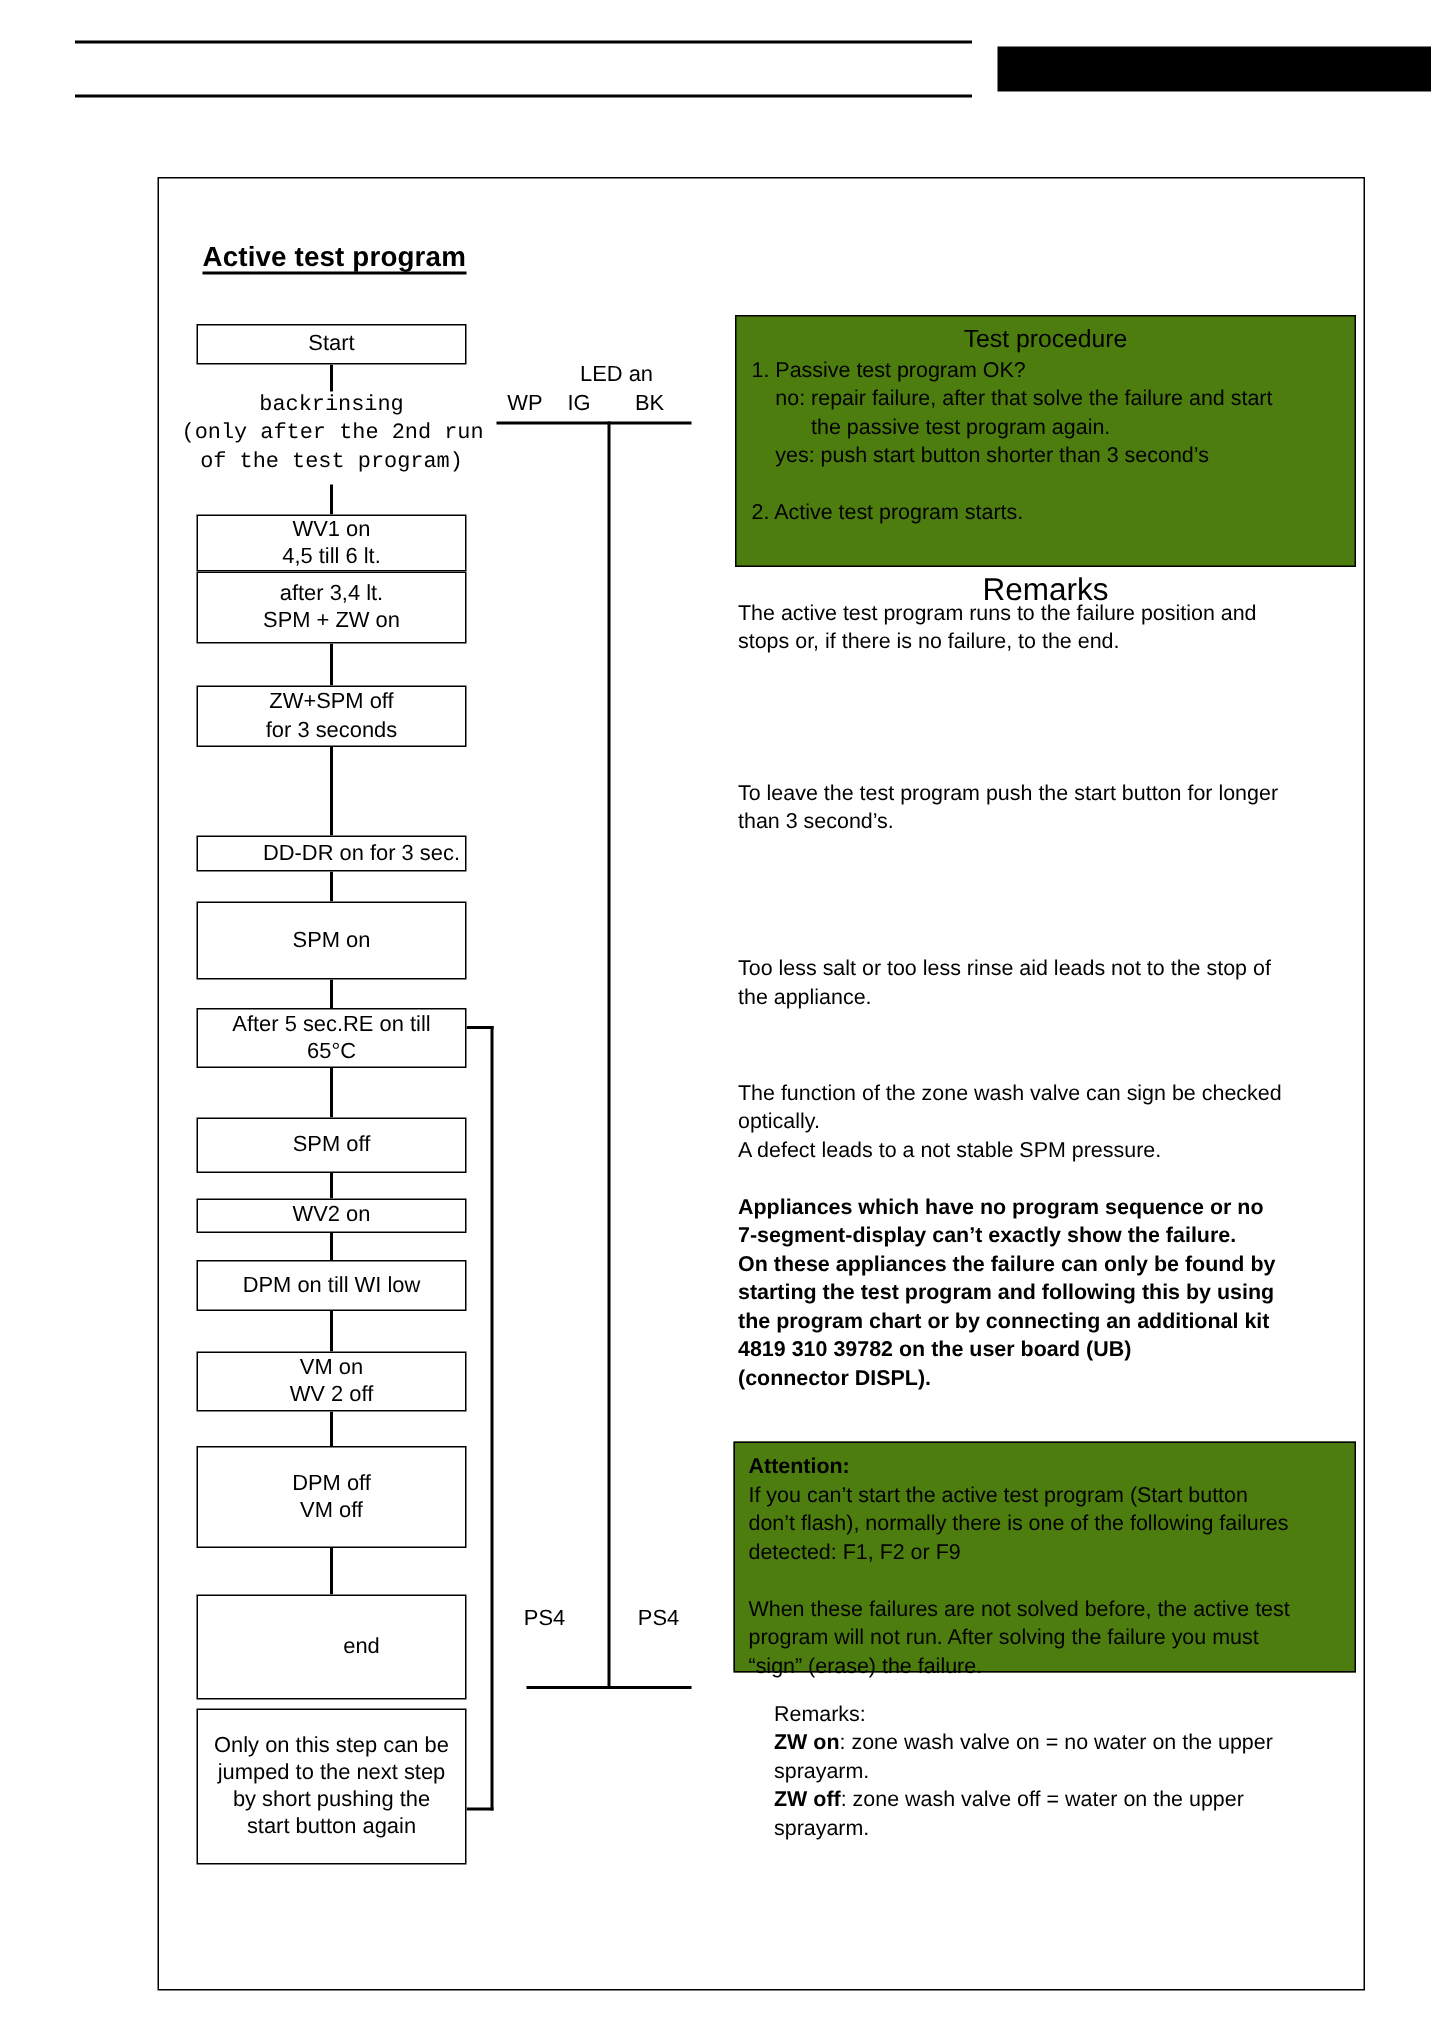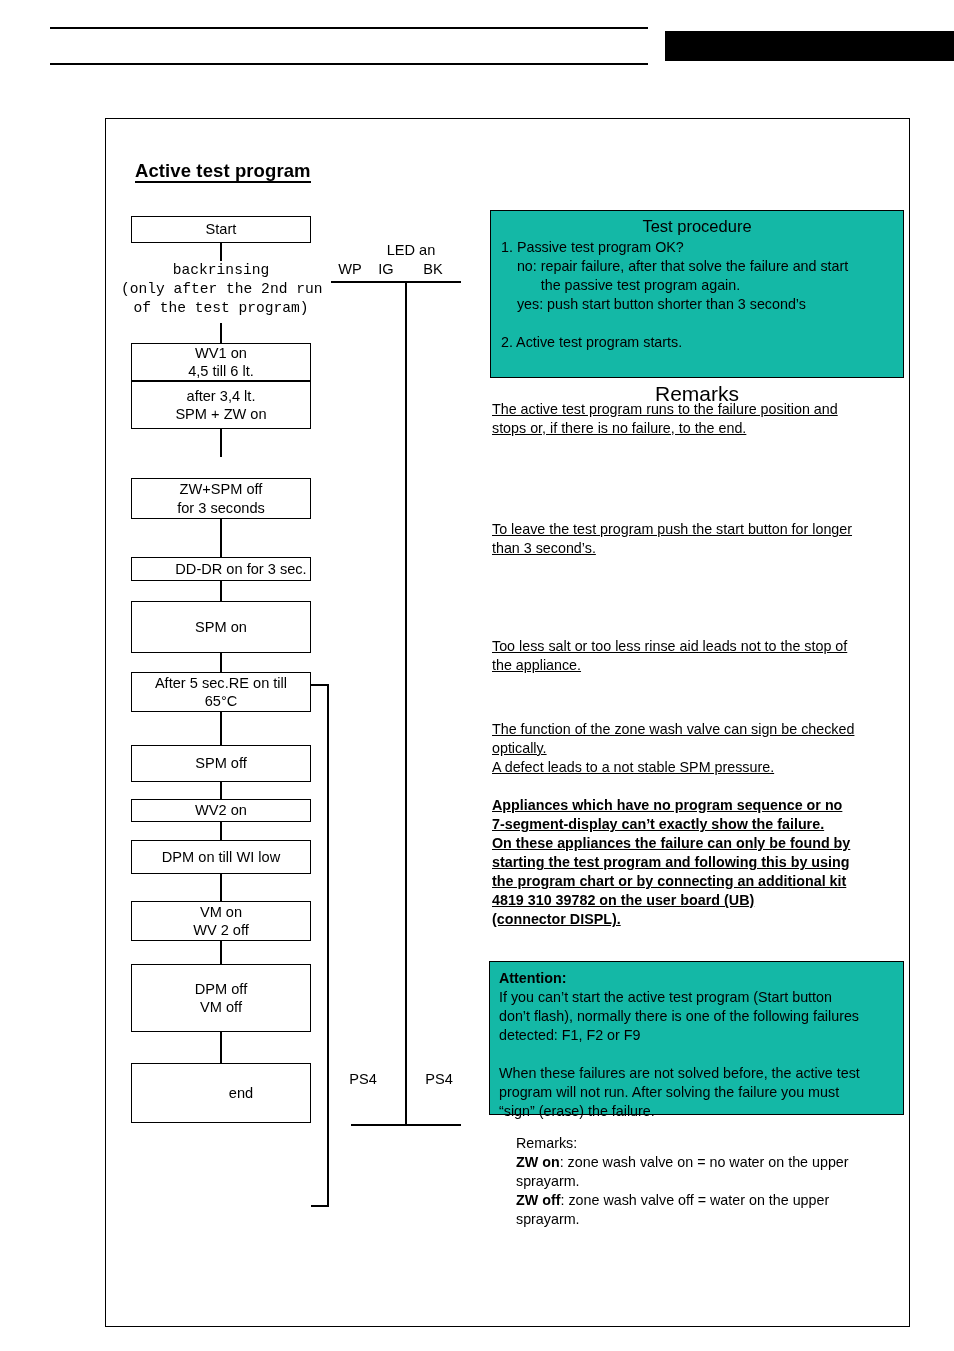--- a/index.html
+++ b/index.html
@@ -129,21 +129,21 @@
     font-size: 14.6px;
     text-align: center;
     white-space: pre;
   }
 
   
   .rbox {
     position: absolute;
     box-sizing: border-box;
     border: 1.6px solid #000;
-    background: #14b8a6;
+    background: #4d7c0f;
   }
   .rbox-title {
     text-align: center;
     font-size: 16.5px;
     margin: 6px 0 2px 0;
     white-space: pre;
   }
   .proc-list {
     margin: 0;
     padding: 0 10px 8px 10px;
@@ -155,21 +155,20 @@
     position: absolute;
     font-size: 21px;
     text-align: center;
     white-space: pre;
   }
   .rtext {
     position: absolute;
     font-size: 14.3px;
     line-height: 1.33;
     white-space: pre-wrap;
-    text-decoration: underline;
   }
   .rtext.bold { font-weight: bold; }
   .att-inner {
     padding: 7px 9px 8px 9px;
     font-size: 14.3px;
     line-height: 1.33;
     white-space: pre-wrap;
   }
   .att-inner b { font-weight: bold; }
   .rem2 {
@@ -207,21 +206,21 @@
     <span>4,5 till 6 lt.</span>
   </div>
 
   <div class="fbox" style="left:25px; top:262px; width:180px; height:48px;">
     <span>after 3,4 lt.</span>
     <span>SPM + ZW on</span>
   </div>
 
   <div class="vline" style="left:114px; top:310px; height:28px;"></div>
 
-  <div class="fbox" style="left:25px; top:338px; width:180px; height:41px;margin-top:21px;">
+  <div class="fbox" style="left:25px; top:338px; width:180px; height:41px;">
     <span>ZW+SPM off</span>
     <span>for 3 seconds</span>
   </div>
 
   <div class="vline" style="left:114px; top:379px; height:59px;"></div>
 
   <div class="fbox" style="left:25px; top:438px; width:180px; height:24px;padding-left:40px;">
     <span>DD-DR on for 3 sec.</span>
   </div>
 
@@ -269,24 +268,30 @@
 
   <div class="vline" style="left:114px; top:822px; height:23px;"></div>
 
   <div class="fbox" style="left:25px; top:845px; width:180px; height:68px;">
     <span>DPM off</span>
     <span>VM off</span>
   </div>
 
   <div class="vline" style="left:114px; top:913px; height:31px;"></div>
 
-  <div class="fbox" style="left:25px; top:944px; width:180px; height:60px;padding-left:40px;">
+  <div class="fbox" style="left:25px; top:944px; width:180px; height:70px;padding-left:40px;">
     <span>end</span>
   </div>
 
+  <div class="fbox" style="left:25px; top:1020px; width:180px; height:104px;">
+    <span>Only on this step can be</span>
+    <span>jumped to the next step</span>
+    <span>by short pushing the</span>
+    <span>start button again</span>
+  </div>
 
   <div class="led-title" style="left:250px; top:123px; width:110px;">LED an</div>
 
   <div class="led-cell" style="left:227px; top:142px; width:34px;">WP</div>
   <div class="led-cell" style="left:265px; top:142px; width:30px;">IG</div>
   <div class="led-cell" style="left:310px; top:142px; width:34px;">BK</div>
 
   <div class="led-hrule" style="left:225px; top:162px; width:130px;"></div>
   <div class="led-vrule" style="left:299px; top:162px; height:844px;"></div>
 

